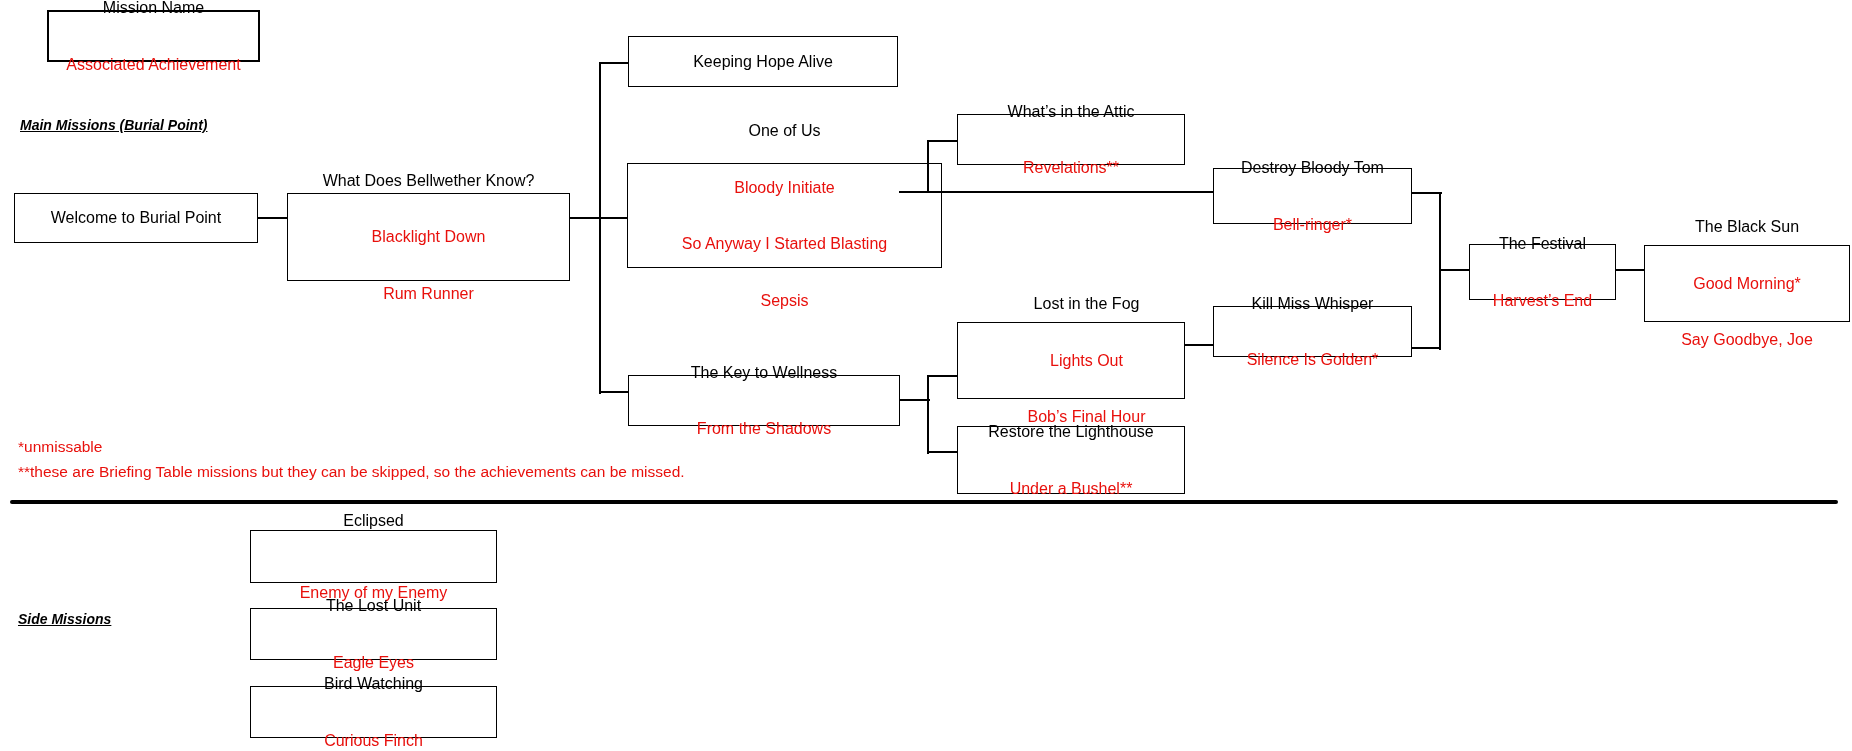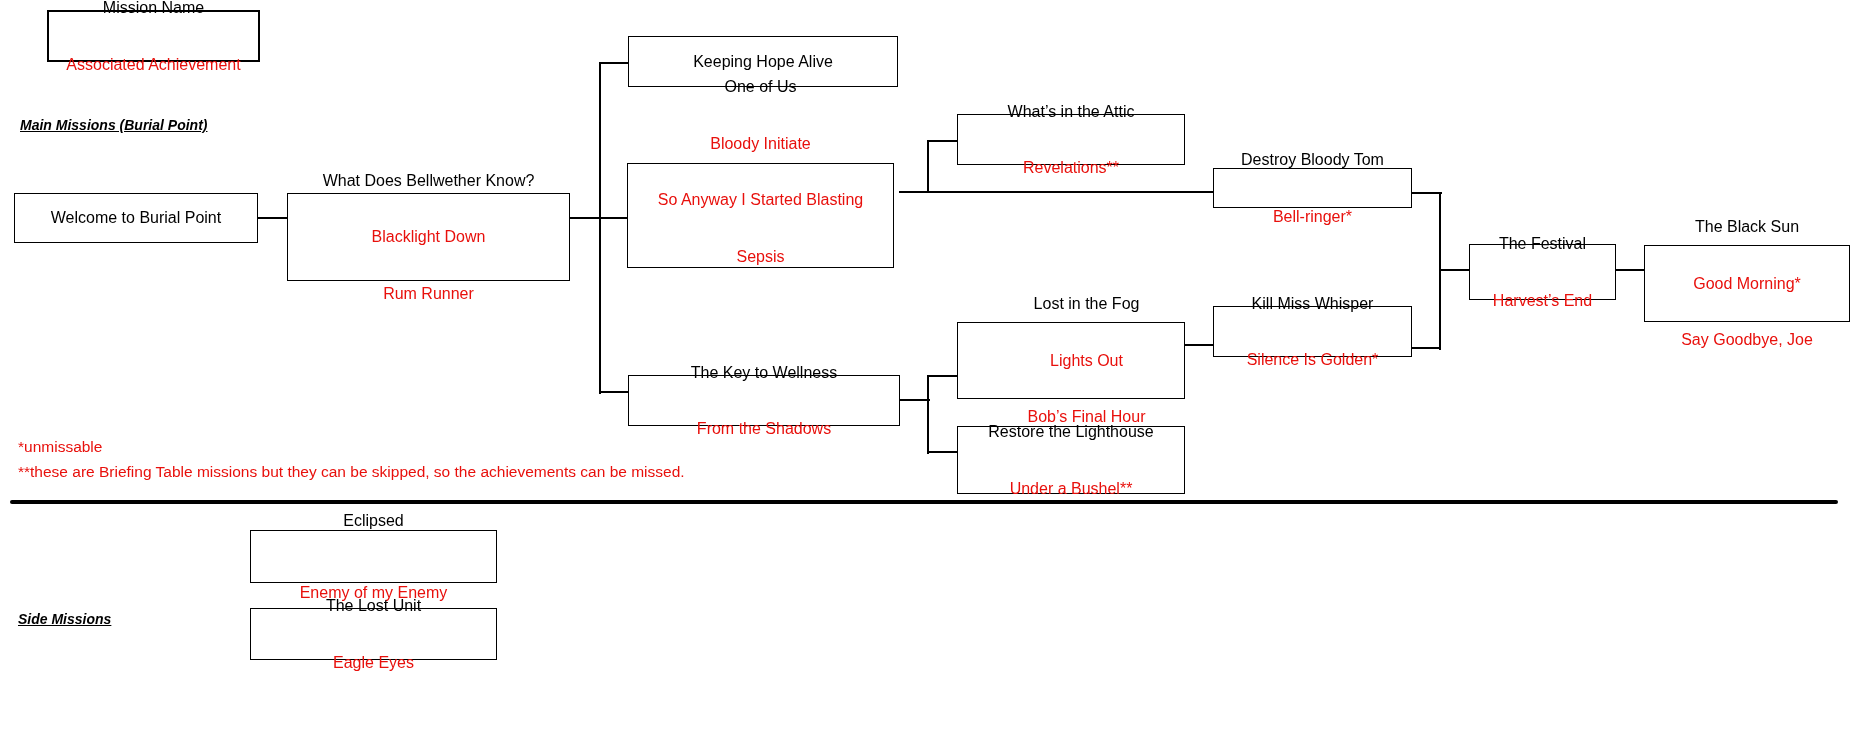--- a/index.html
+++ b/index.html
@@ -14,23 +14,23 @@
     text-align:center;font-size:16px;line-height:21.5px;
   }
   .box .name{color:#000;white-space:nowrap;}
   .box .ach{color:var(--red,#e8100c);white-space:nowrap;margin-top:35px;}
   .legend{border-width:2.5px;}
   
   #b-legend    {left:47px;  top:10px;  width:213px; height:52px;}
   #b-welcome   {left:14px;  top:193px; width:244px; height:50px;}
   #b-bellwether{left:287px; top:193px; width:283px; height:88px;}
   #b-keeping   {left:628px; top:36px;  width:270px; height:51px;}
-  #b-oneofus   {left:627px; top:163px; width:267px; height:105px;justify-content:flex-end;}
+  #b-oneofus   {left:627px; top:163px; width:315px; height:105px;}
   #b-attic     {left:957px; top:114px; width:228px; height:51px;}
-  #b-destroy   {left:1213px;top:168px; width:199px; height:40px;}
+  #b-destroy   {left:1213px;top:168px; width:199px; height:56px;}
   #b-festival  {left:1469px;top:244px; width:147px; height:56px;}
   #b-blacksun  {left:1644px;top:245px; width:206px; height:77px;}
   #b-wellness  {left:628px; top:375px; width:272px; height:51px;}
   #b-lostfog   {left:957px; top:322px; width:228px; height:77px;padding-left:31px;}
   #b-whisper   {left:1213px;top:306px; width:199px; height:51px;}
   #b-restore   {left:957px; top:426px; width:228px; height:68px;}
   #b-eclipsed  {left:250px; top:530px; width:247px; height:53px;gap:16px;}
   #b-lostunit  {left:250px; top:608px; width:247px; height:52px;}
   #b-birdwatch {left:250px; top:686px; width:247px; height:52px;}
   
@@ -170,14 +170,18 @@
   <div class="box" id="b-eclipsed">
     <div class="name">Eclipsed</div>
     <div class="ach">Enemy of my Enemy</div>
   </div>
 
   <div class="box" id="b-lostunit">
     <div class="name">The Lost Unit</div>
     <div class="ach">Eagle Eyes</div>
   </div>
 
+  <div class="box" id="b-birdwatch">
+    <div class="name">Bird Watching</div>
+    <div class="ach">Curious Finch</div>
+  </div>
 
 </div>
 
 </body></html>

